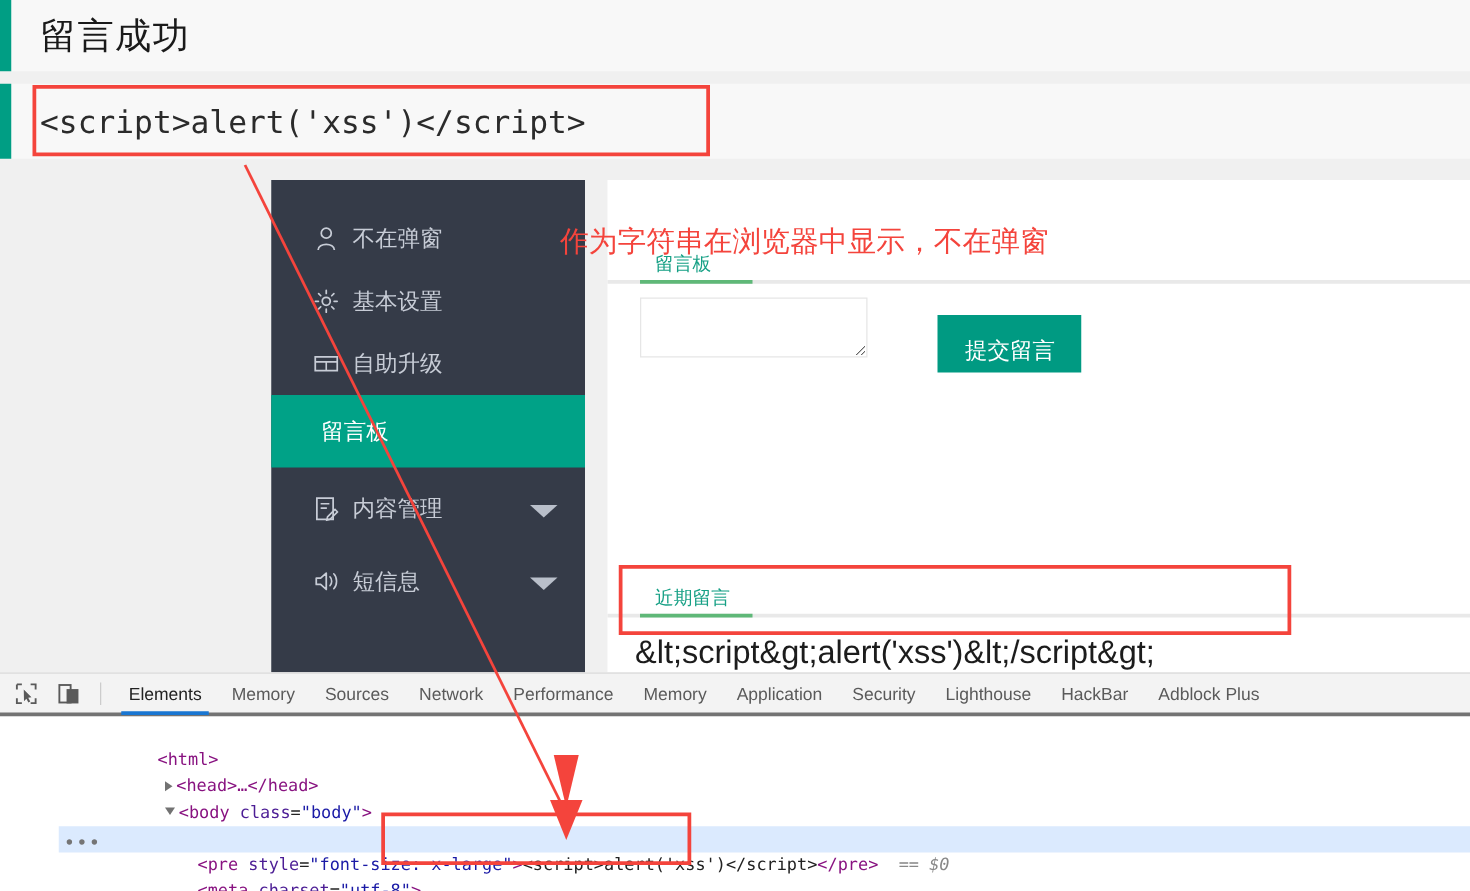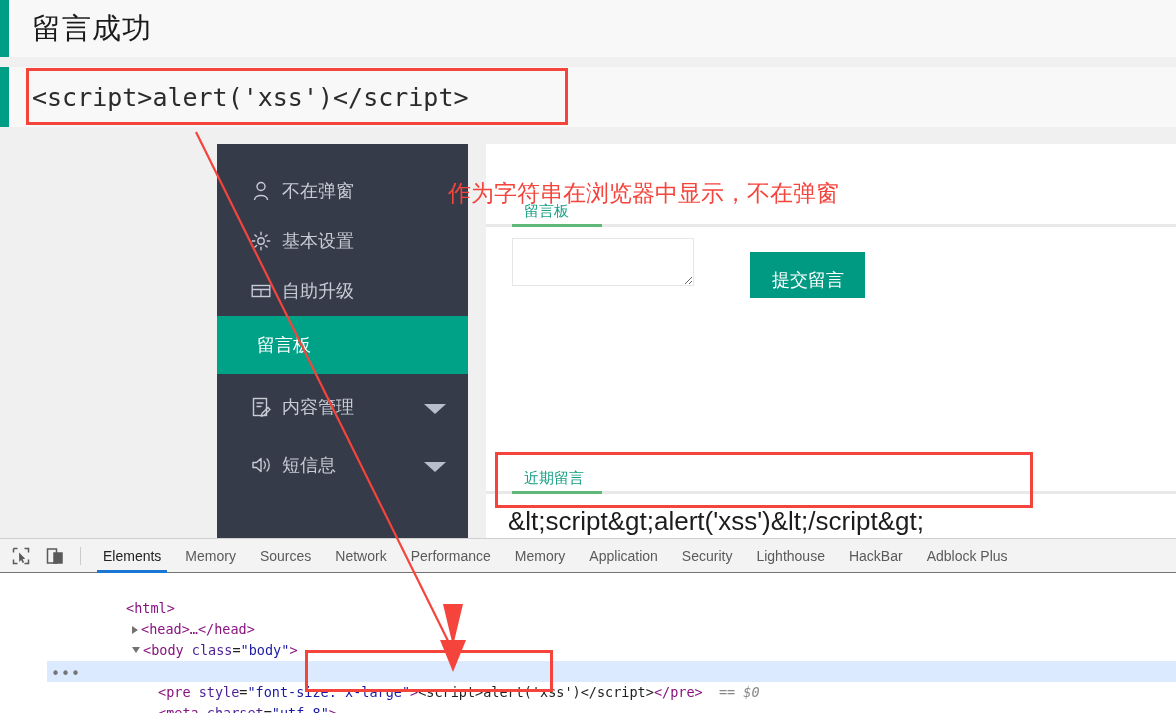--- a/index.html
+++ b/index.html
@@ -172,21 +172,21 @@
   .devtools {
     position: absolute;
     left: 0; top: 538px;
     width: 1176px; height: 175px;
     background: #ffffff;
     border-top: 1px solid #cfcfcf;
   }
   .dt-toolbar {
     height: 34px;
     background: #f3f3f3;
-    border-bottom: 1px solid #737373;
+    border-bottom: 3px solid #737373;
     display: flex;
     align-items: center;
     position: relative;
   }
   .dt-icon {
     width: 26px; height: 26px;
     margin-left: 8px;
     display: flex;
     align-items: center;
     justify-content: center;

